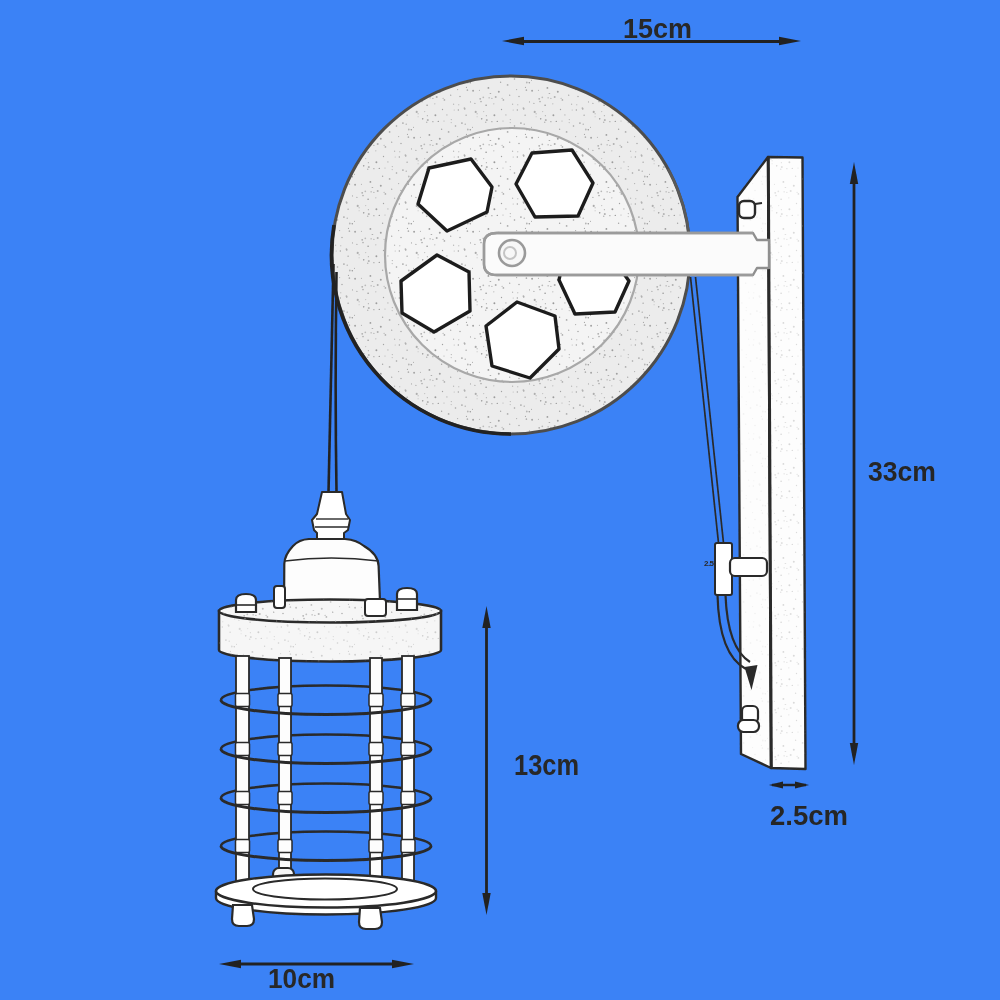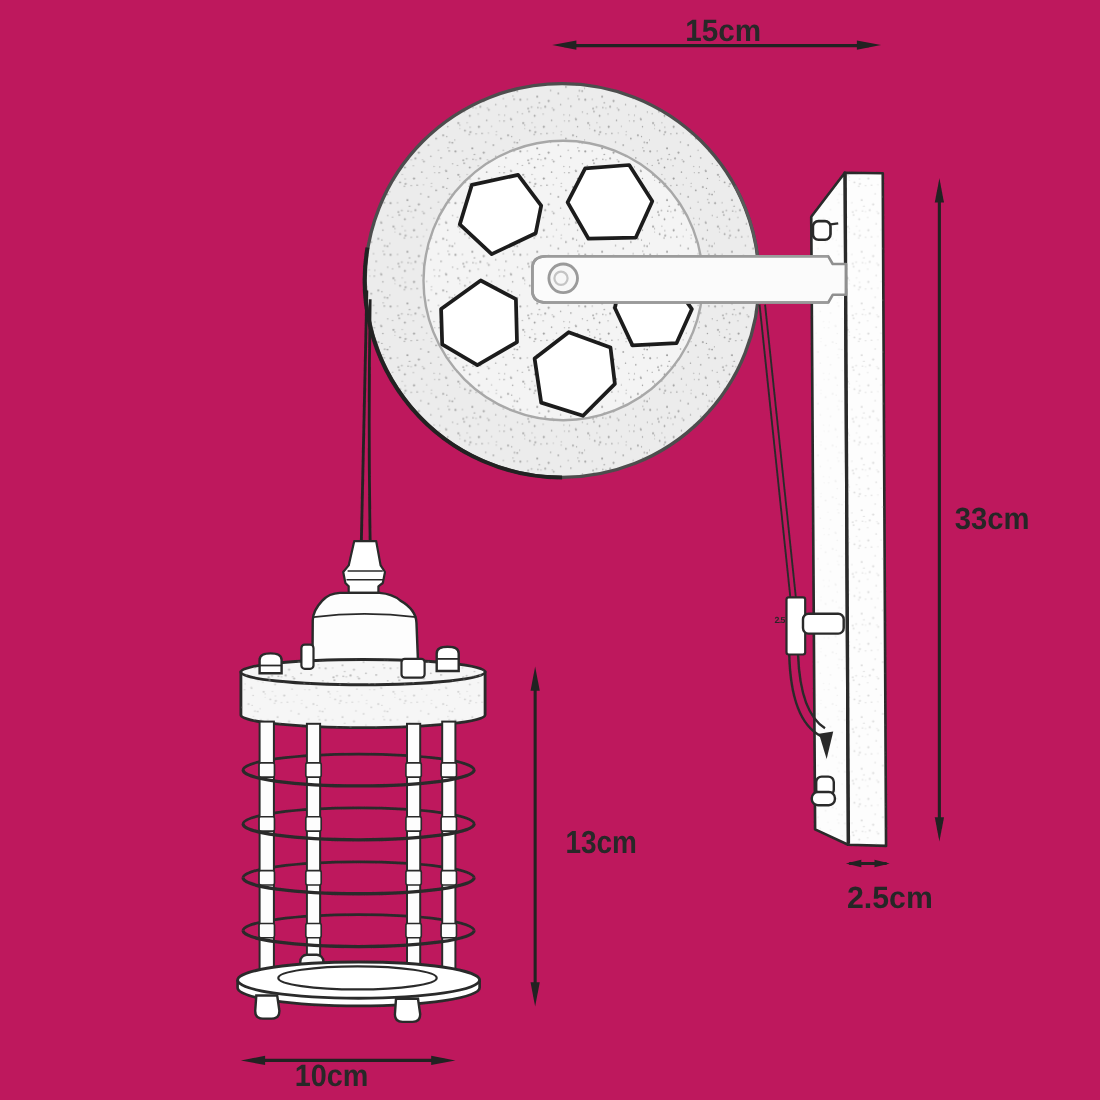--- a/index.html
+++ b/index.html
@@ -1,16 +1,16 @@
 <!DOCTYPE html>
 <html><head>
 <meta charset="utf-8">
 <style>
   html,body{margin:0;padding:0;background:#ffffff;}
-  #wrap{width:1000px;height:1000px;position:relative;background:#be185d;}
+  #wrap{width:1000px;height:1000px;position:relative;background:#3b82f6;}
   svg{display:block;}
   text{font-family:"Liberation Sans",sans-serif;font-weight:bold;fill:#282828;}
 </style>
 </head>
 <body>
 <div id="wrap">
 <svg width="1000" height="1000" viewBox="0 0 1000 1000">
 <defs>
   <pattern id="sp" width="59" height="47" patternUnits="userSpaceOnUse">
     <circle cx="37.7" cy="1.2" r="0.65" fill="rgb(134,134,134)"></circle>

